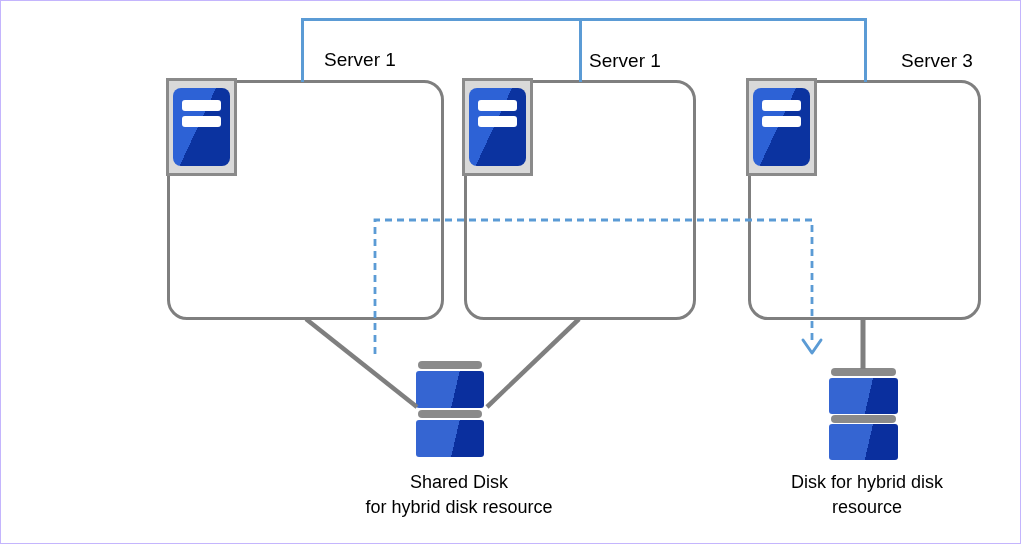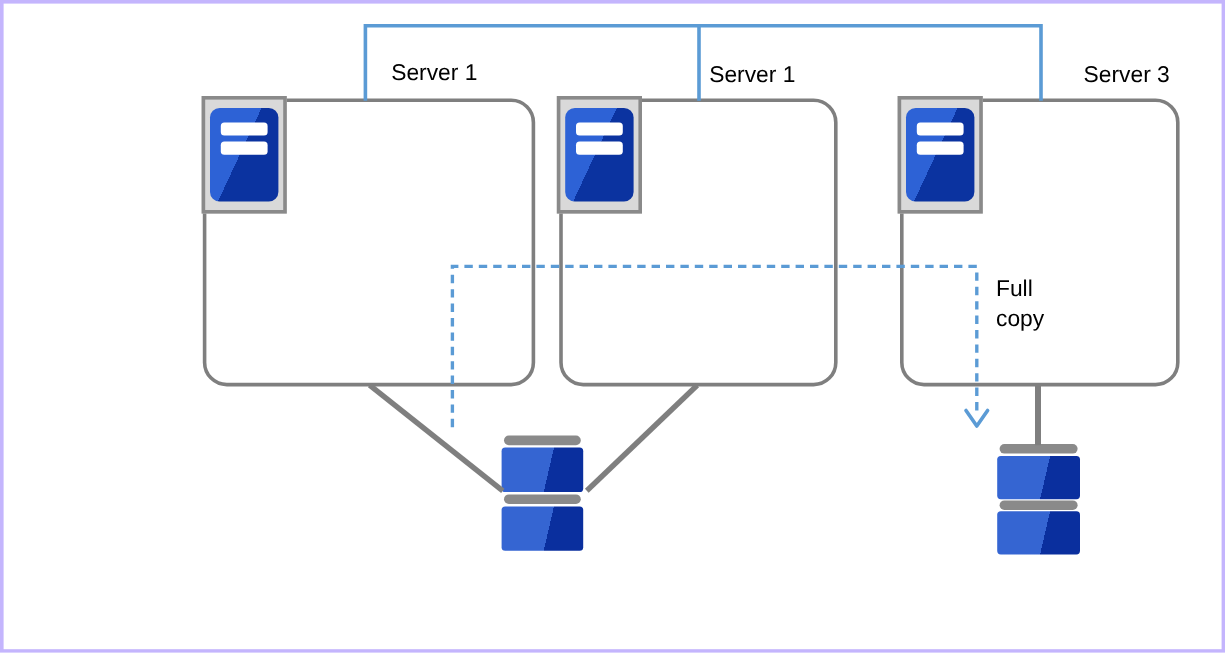--- a/index.html
+++ b/index.html
@@ -4,21 +4,21 @@
 <style>
   * { margin: 0; padding: 0; box-sizing: border-box; }
   html, body { background: #fff; }
   body { font-family: "Liberation Sans", sans-serif; color: #000; }
 
   .canvas {
     position: relative;
     width: 1021px;
     height: 544px;
     background: #ffffff;
-    border: 3px solid #c4b5fd;
+    border: 1px solid #c4b5fd;
     overflow: hidden;
   }
 
   
   .server-box {
     position: absolute;
     background: #ffffff;
     border: 3px solid #7f7f7f;
     border-radius: 20px;
   }
@@ -154,15 +154,17 @@
 
     <path d="M862 318 V368" fill="none" stroke="#7f7f7f" stroke-width="5"></path>
 
     <path d="M374 353 V219 H811 V343" fill="none" stroke="#5b9bd5" stroke-width="2.8" stroke-dasharray="7 5"></path>
     <polyline points="802,339 811,352 820,339" fill="none" stroke="#5b9bd5" stroke-width="3" stroke-linecap="round" stroke-linejoin="round"></polyline>
   </svg>
 
   <div class="label" id="label-server-1">Server 1</div>
   <div class="label" id="label-server-2">Server 1</div>
   <div class="label" id="label-server-3">Server 3</div>
-  <div class="label" id="label-full-copy">Full copy</div>
+  <div class="label disk-label" id="label-disk-shared">Shared Disk
+for hybrid disk resource</div>
+  <div class="label disk-label" id="label-disk-hybrid">Disk for hybrid disk resource</div>
 
 </div>
 
 </body></html>

